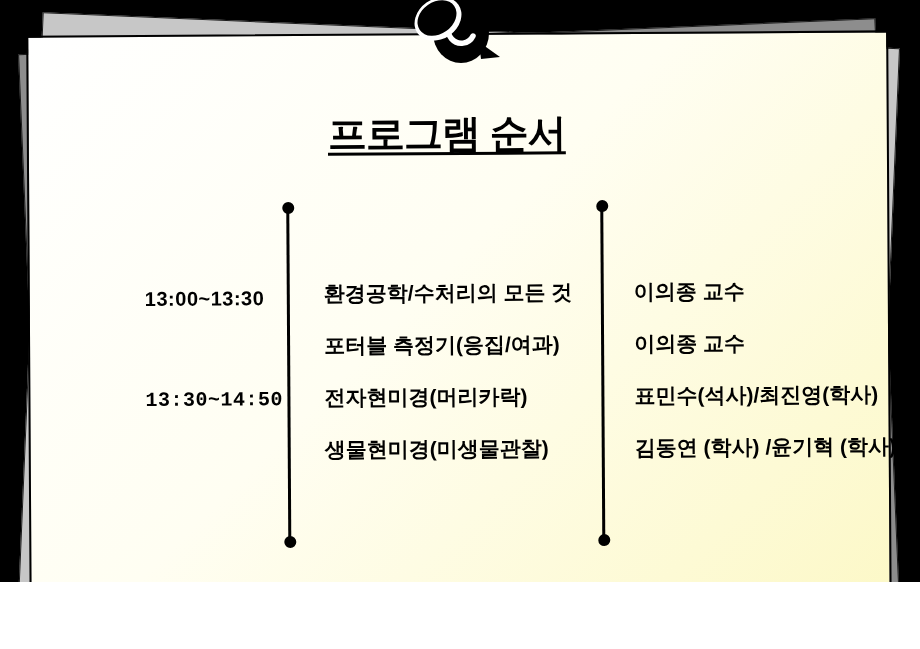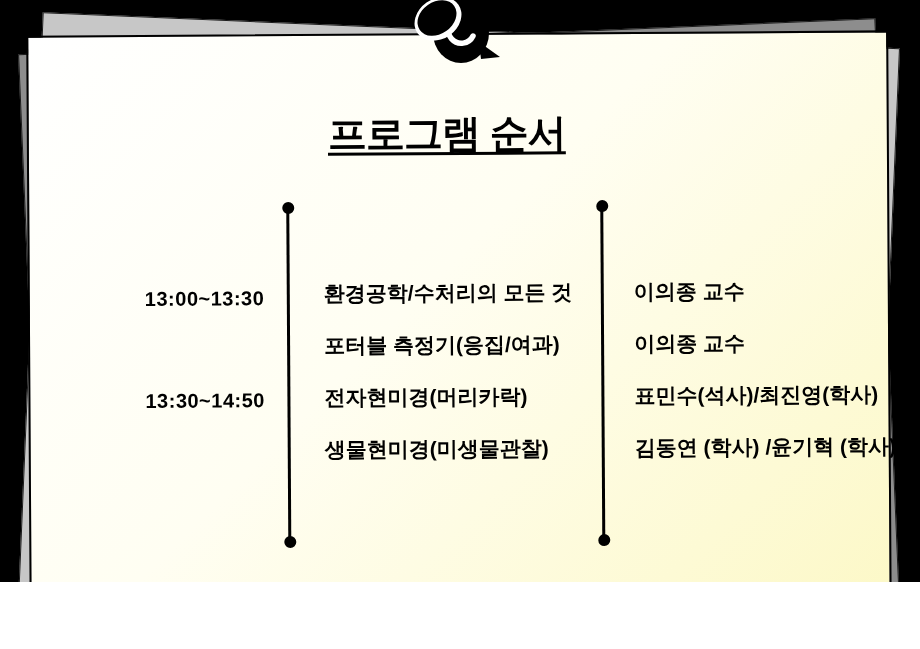--- a/index.html
+++ b/index.html
@@ -39,21 +39,21 @@
   .vline::after{bottom:-6px;}
   .vline-left{left:257px;}
   .vline-right{left:571px;}
   .cell{
     position:absolute;white-space:nowrap;color:#000;font-weight:bold;line-height:1.1;
   }
   .cell-time{left:115px;font-size:20px;letter-spacing:0.5px;text-align:right;}
   .cell-topic{left:294px;font-size:21px;}
   .cell-presenter{left:604px;font-size:21px;}
   .t-row0{top:251px;}
-  .t-row2{top:353px;}
+  .t-row2{top:353px;font-family:Liberation Mono, monospace;}
   .row0{top:246px;}
   .row1{top:298px;}
   .row2{top:350px;}
   .row3{top:402px;}
   .pushpin{
     position:absolute;left:405px;top:0px;width:110px;height:80px;z-index:10;
   }
 </style>
 </head>
 <body>

